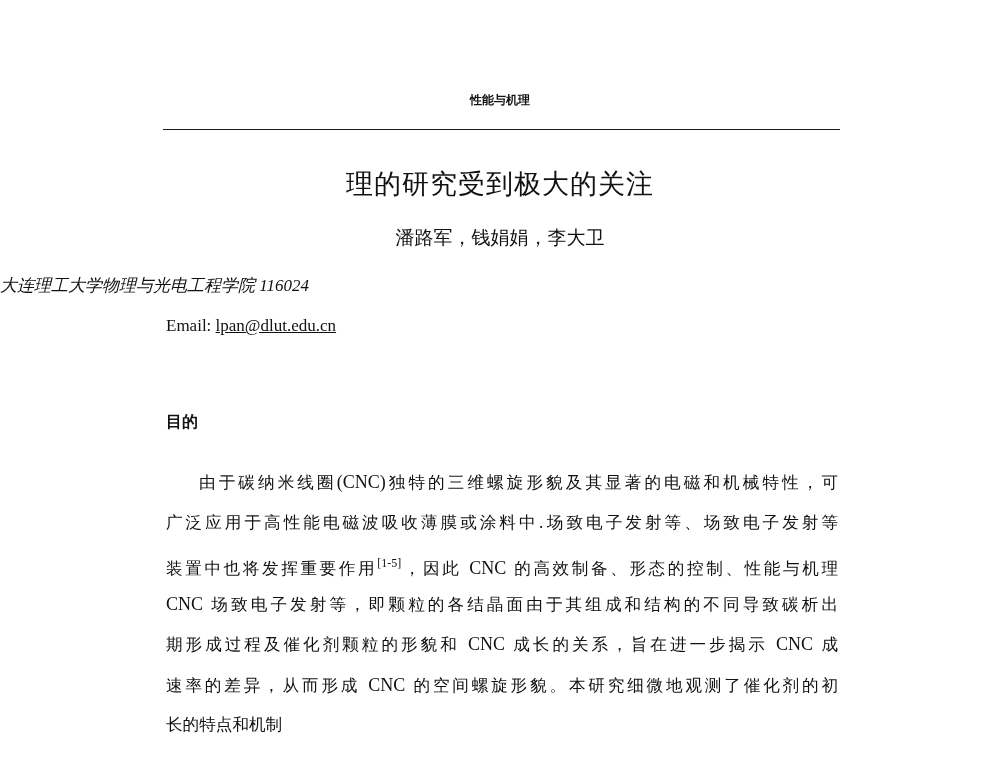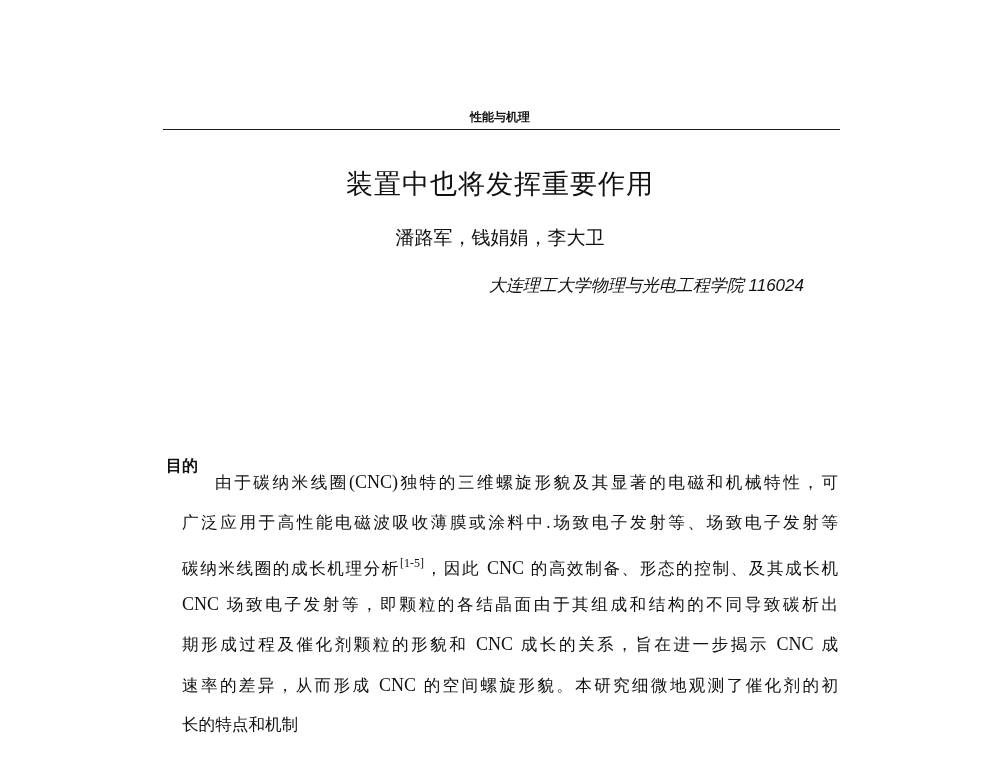--- a/index.html
+++ b/index.html
@@ -3,82 +3,84 @@
 <meta charset="utf-8">
 <style>
   html, body { margin: 0; padding: 0; background: #ffffff; }
   body {
     width: 1000px; height: 760px; overflow: hidden; position: relative;
     color: #111111;
     font-family: "DejaVu Serif", "Liberation Serif", serif;
   }
   .page { position: absolute; left: 0; top: 0; width: 1000px; height: 760px; }
   .running-header {
-    position: absolute; left: 0; width: 1000px; top: 109px;
+    position: absolute; left: 0; width: 1000px; top: 92px;
     text-align: center; font-size: 12px; font-weight: bold;
     font-family: "DejaVu Sans", sans-serif; letter-spacing: 0px;
   }
   .header-rule {
     position: absolute; left: 163px; top: 129px; width: 677px; height: 0;
     border-top: 1.6px solid #1a1a1a;
   }
   .title {
     position: absolute; left: 0; width: 1000px; top: 166px;
     text-align: center; font-size: 27px; font-weight: normal;
     font-family: "DejaVu Sans", sans-serif; letter-spacing: 1px;
   }
   .authors {
     position: absolute; left: 0; width: 1000px; top: 225px;
     text-align: center; font-size: 19px;
     font-family: "DejaVu Sans", sans-serif;
   }
   .affiliation {
     position: absolute; left: 0; width: 804px; top: 274px;
-    text-align: right; font-size: 17px; font-style: italic;
-    font-family: Liberation Sans, sans-serif;
+    text-align: left; font-size: 17px; font-style: italic;
+    font-family: Liberation Serif, serif;
   }
   .email {
     position: absolute; left: 166px; top: 316px; font-size: 17px;
     font-family: "Liberation Serif", serif;
   }
   .email a { color: #111111; text-decoration: underline; }
   .section-heading {
     position: absolute; left: 166px; top: 412px; font-size: 16px; font-weight: bold;
     font-family: "DejaVu Sans", sans-serif;
-    margin-top: 44px;
   }
   .body-text {
     position: absolute; left: 166px; top: 462px; width: 672px;
     font-size: 16.6px; line-height: 40.5px; text-align: justify;
     font-family: "DejaVu Sans", sans-serif;
   }
-  .body-line { display: block; white-space: nowrap; text-align: justify; text-align-last: justify; height: 40.5px; margin-left: 16px; }
+  .body-line { display: block; white-space: nowrap; text-align: justify; text-align-last: justify; height: 40.5px; }
   .body-line.first { text-indent: 33px; }
   .body-line.last { text-align-last: left; }
   .latin { font-family: "Liberation Serif", serif; font-size: 18px; }
   sup { font-size: 12px; vertical-align: 7px; font-family: "Liberation Serif", serif; }
 </style>
 </head>
 <body>
 
 <div class="page">
 
   <div class="running-header">性能与机理</div>
   <div class="header-rule"></div>
 
-  <div class="title">装置中也将发挥重要作用</div>
+  <div class="title">理的研究受到极大的关注</div>
   <div class="authors">潘路军，钱娟娟，李大卫</div>
   <div class="affiliation">大连理工大学物理与光电工程学院 116024</div>
 
+  <div class="email">
+    <span>Email: </span><a>lpan@dlut.edu.cn</a>
+  </div>
 
   <div class="section-heading">目的</div>
 
   <div class="body-text">
     <span class="body-line first"><span>由于碳纳米线圈</span><span class="latin">(CNC)</span><span>独特的三维螺旋形貌及其显著的电磁和机械特性，可</span></span>
     <span class="body-line"><span>广泛应用于高性能电磁波吸收薄膜或涂料中.场致电子发射等、场致电子发射等</span></span>
-    <span class="body-line"><span>碳纳米线圈的成长机理分析</span><sup>[1-5]</sup><span>，因此 </span><span class="latin">CNC</span><span> 的高效制备、形态的控制、及其成长机</span></span>
+    <span class="body-line"><span>装置中也将发挥重要作用</span><sup>[1-5]</sup><span>，因此 </span><span class="latin">CNC</span><span> 的高效制备、形态的控制、性能与机理</span></span>
     <span class="body-line"><span class="latin">CNC</span><span> 场致电子发射等，即颗粒的各结晶面由于其组成和结构的不同导致碳析出</span></span>
     <span class="body-line"><span>期形成过程及催化剂颗粒的形貌和 </span><span class="latin">CNC</span><span> 成长的关系，旨在进一步揭示 </span><span class="latin">CNC</span><span> 成</span></span>
     <span class="body-line"><span>速率的差异，从而形成 </span><span class="latin">CNC</span><span> 的空间螺旋形貌。本研究细微地观测了催化剂的初</span></span>
     <span class="body-line last"><span>长的特点和机制</span></span>
   </div>
 
 </div>
 
 </body></html>

